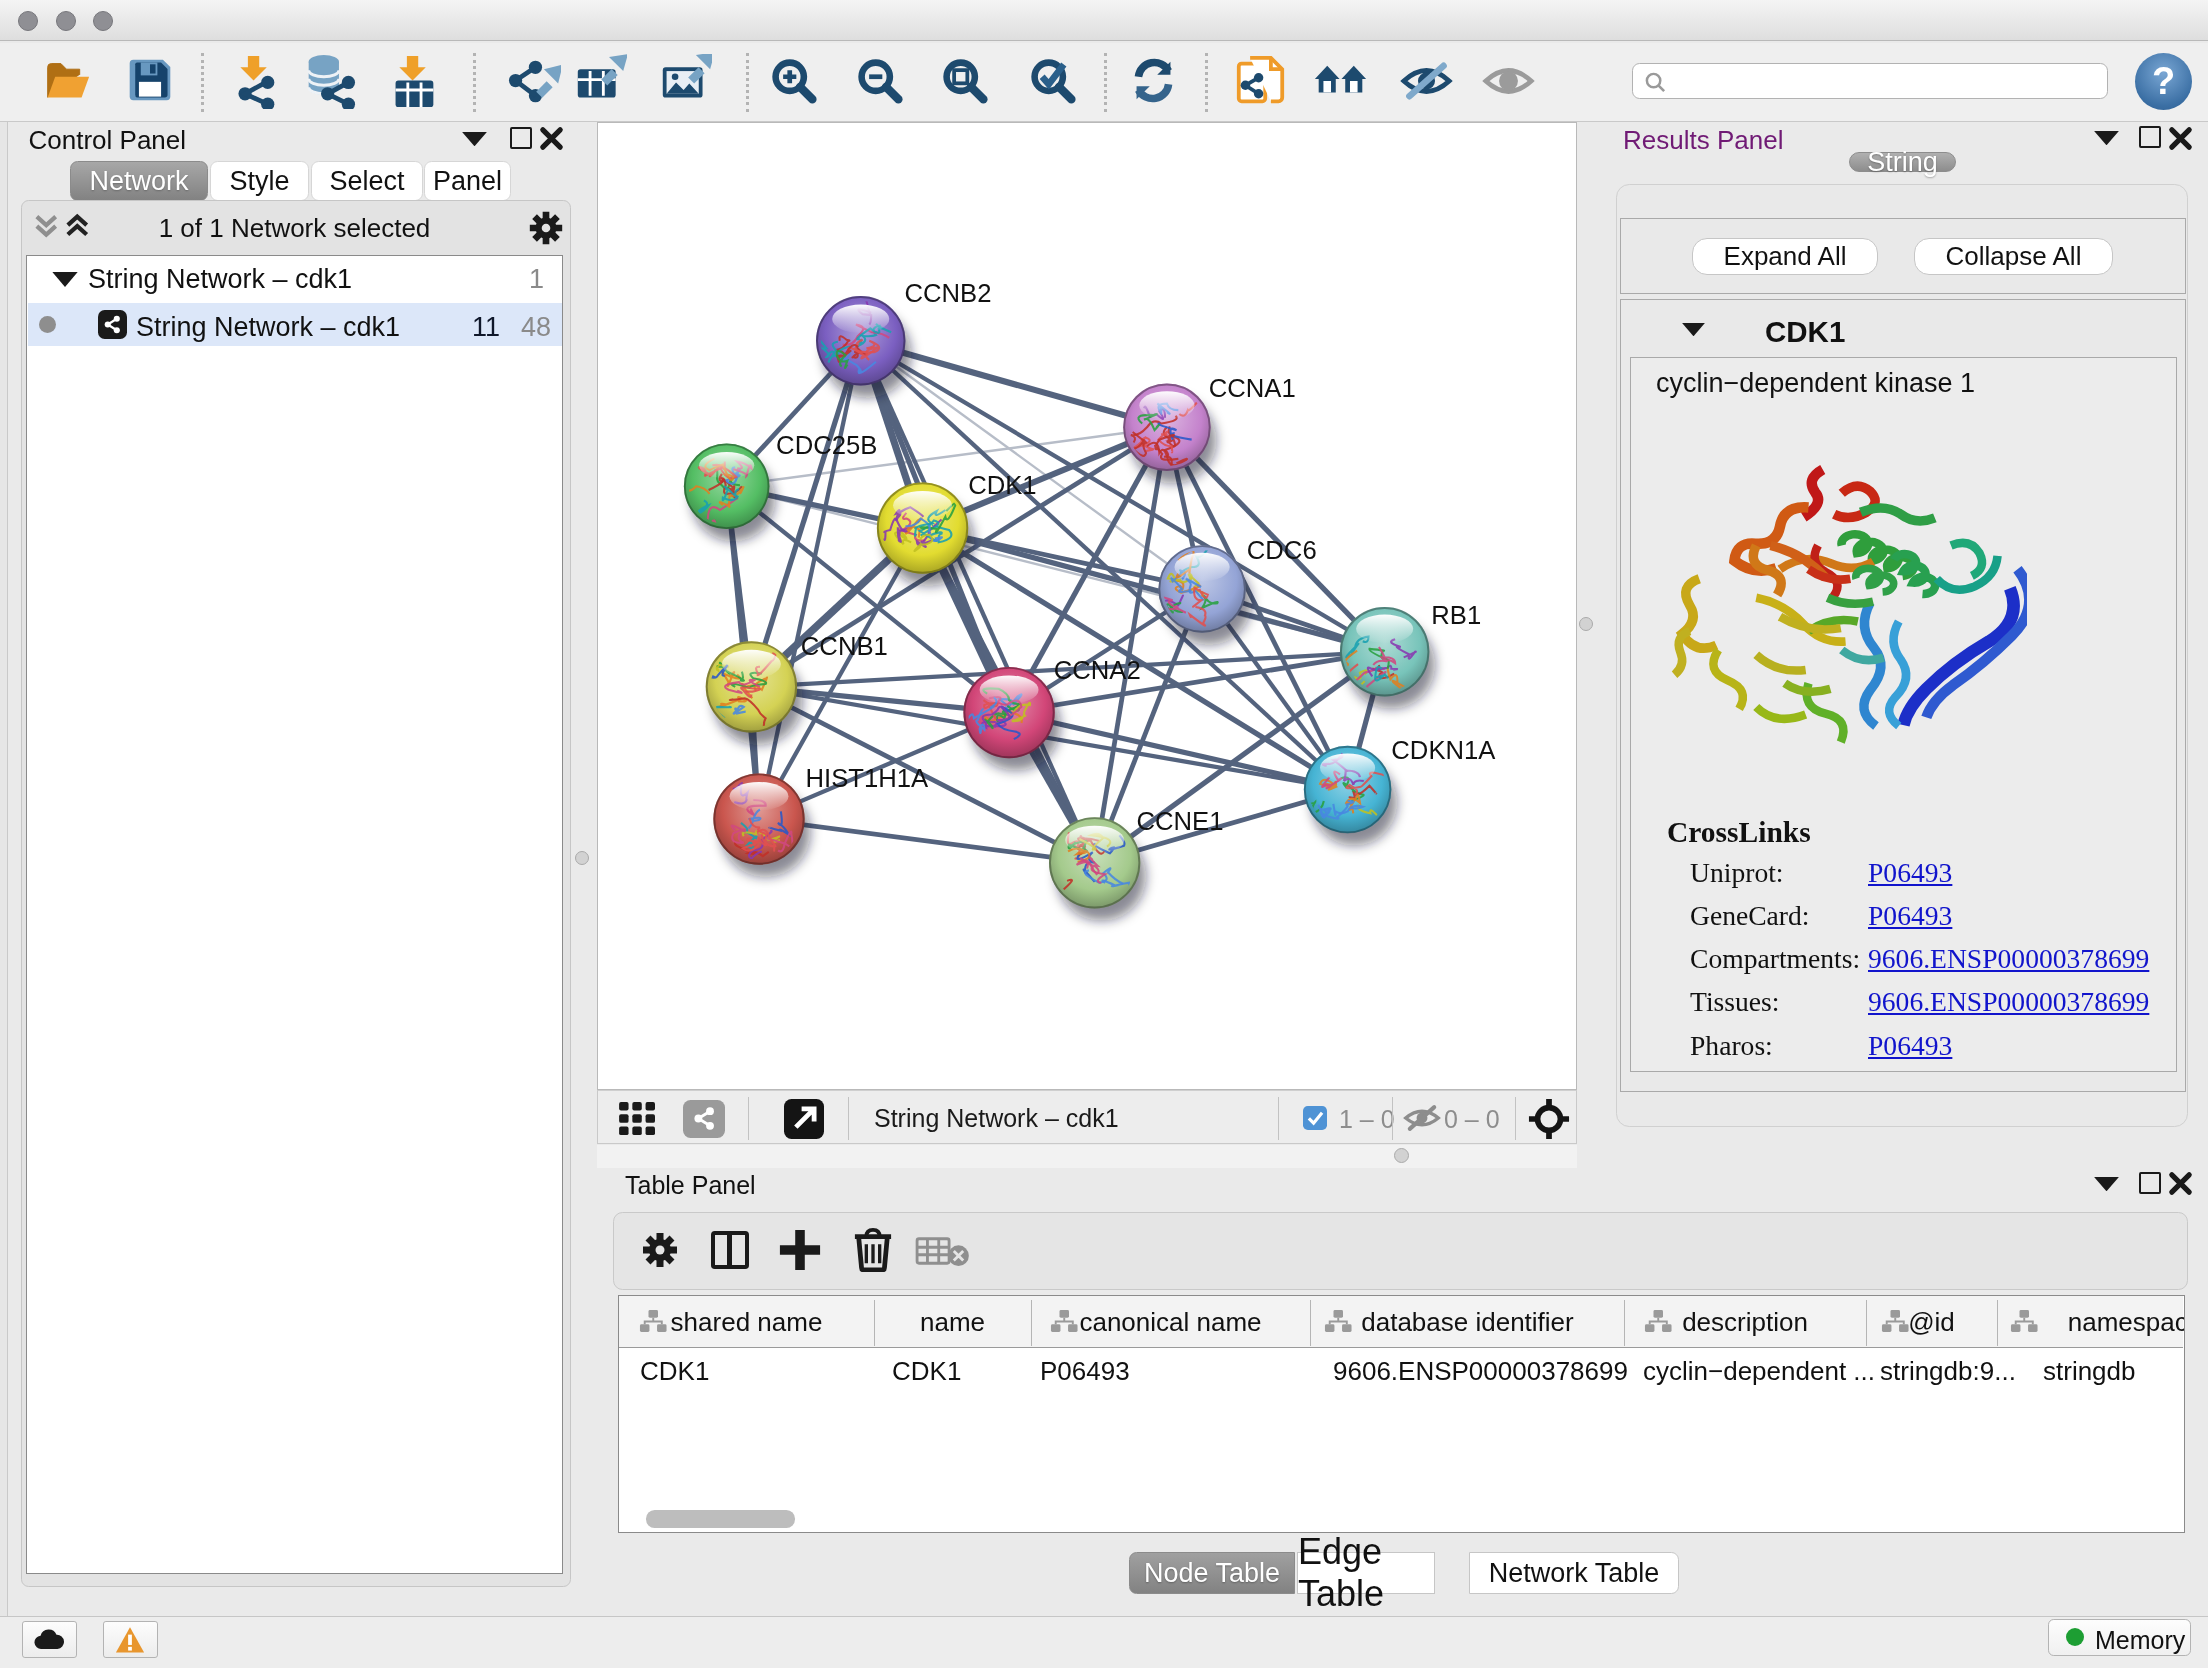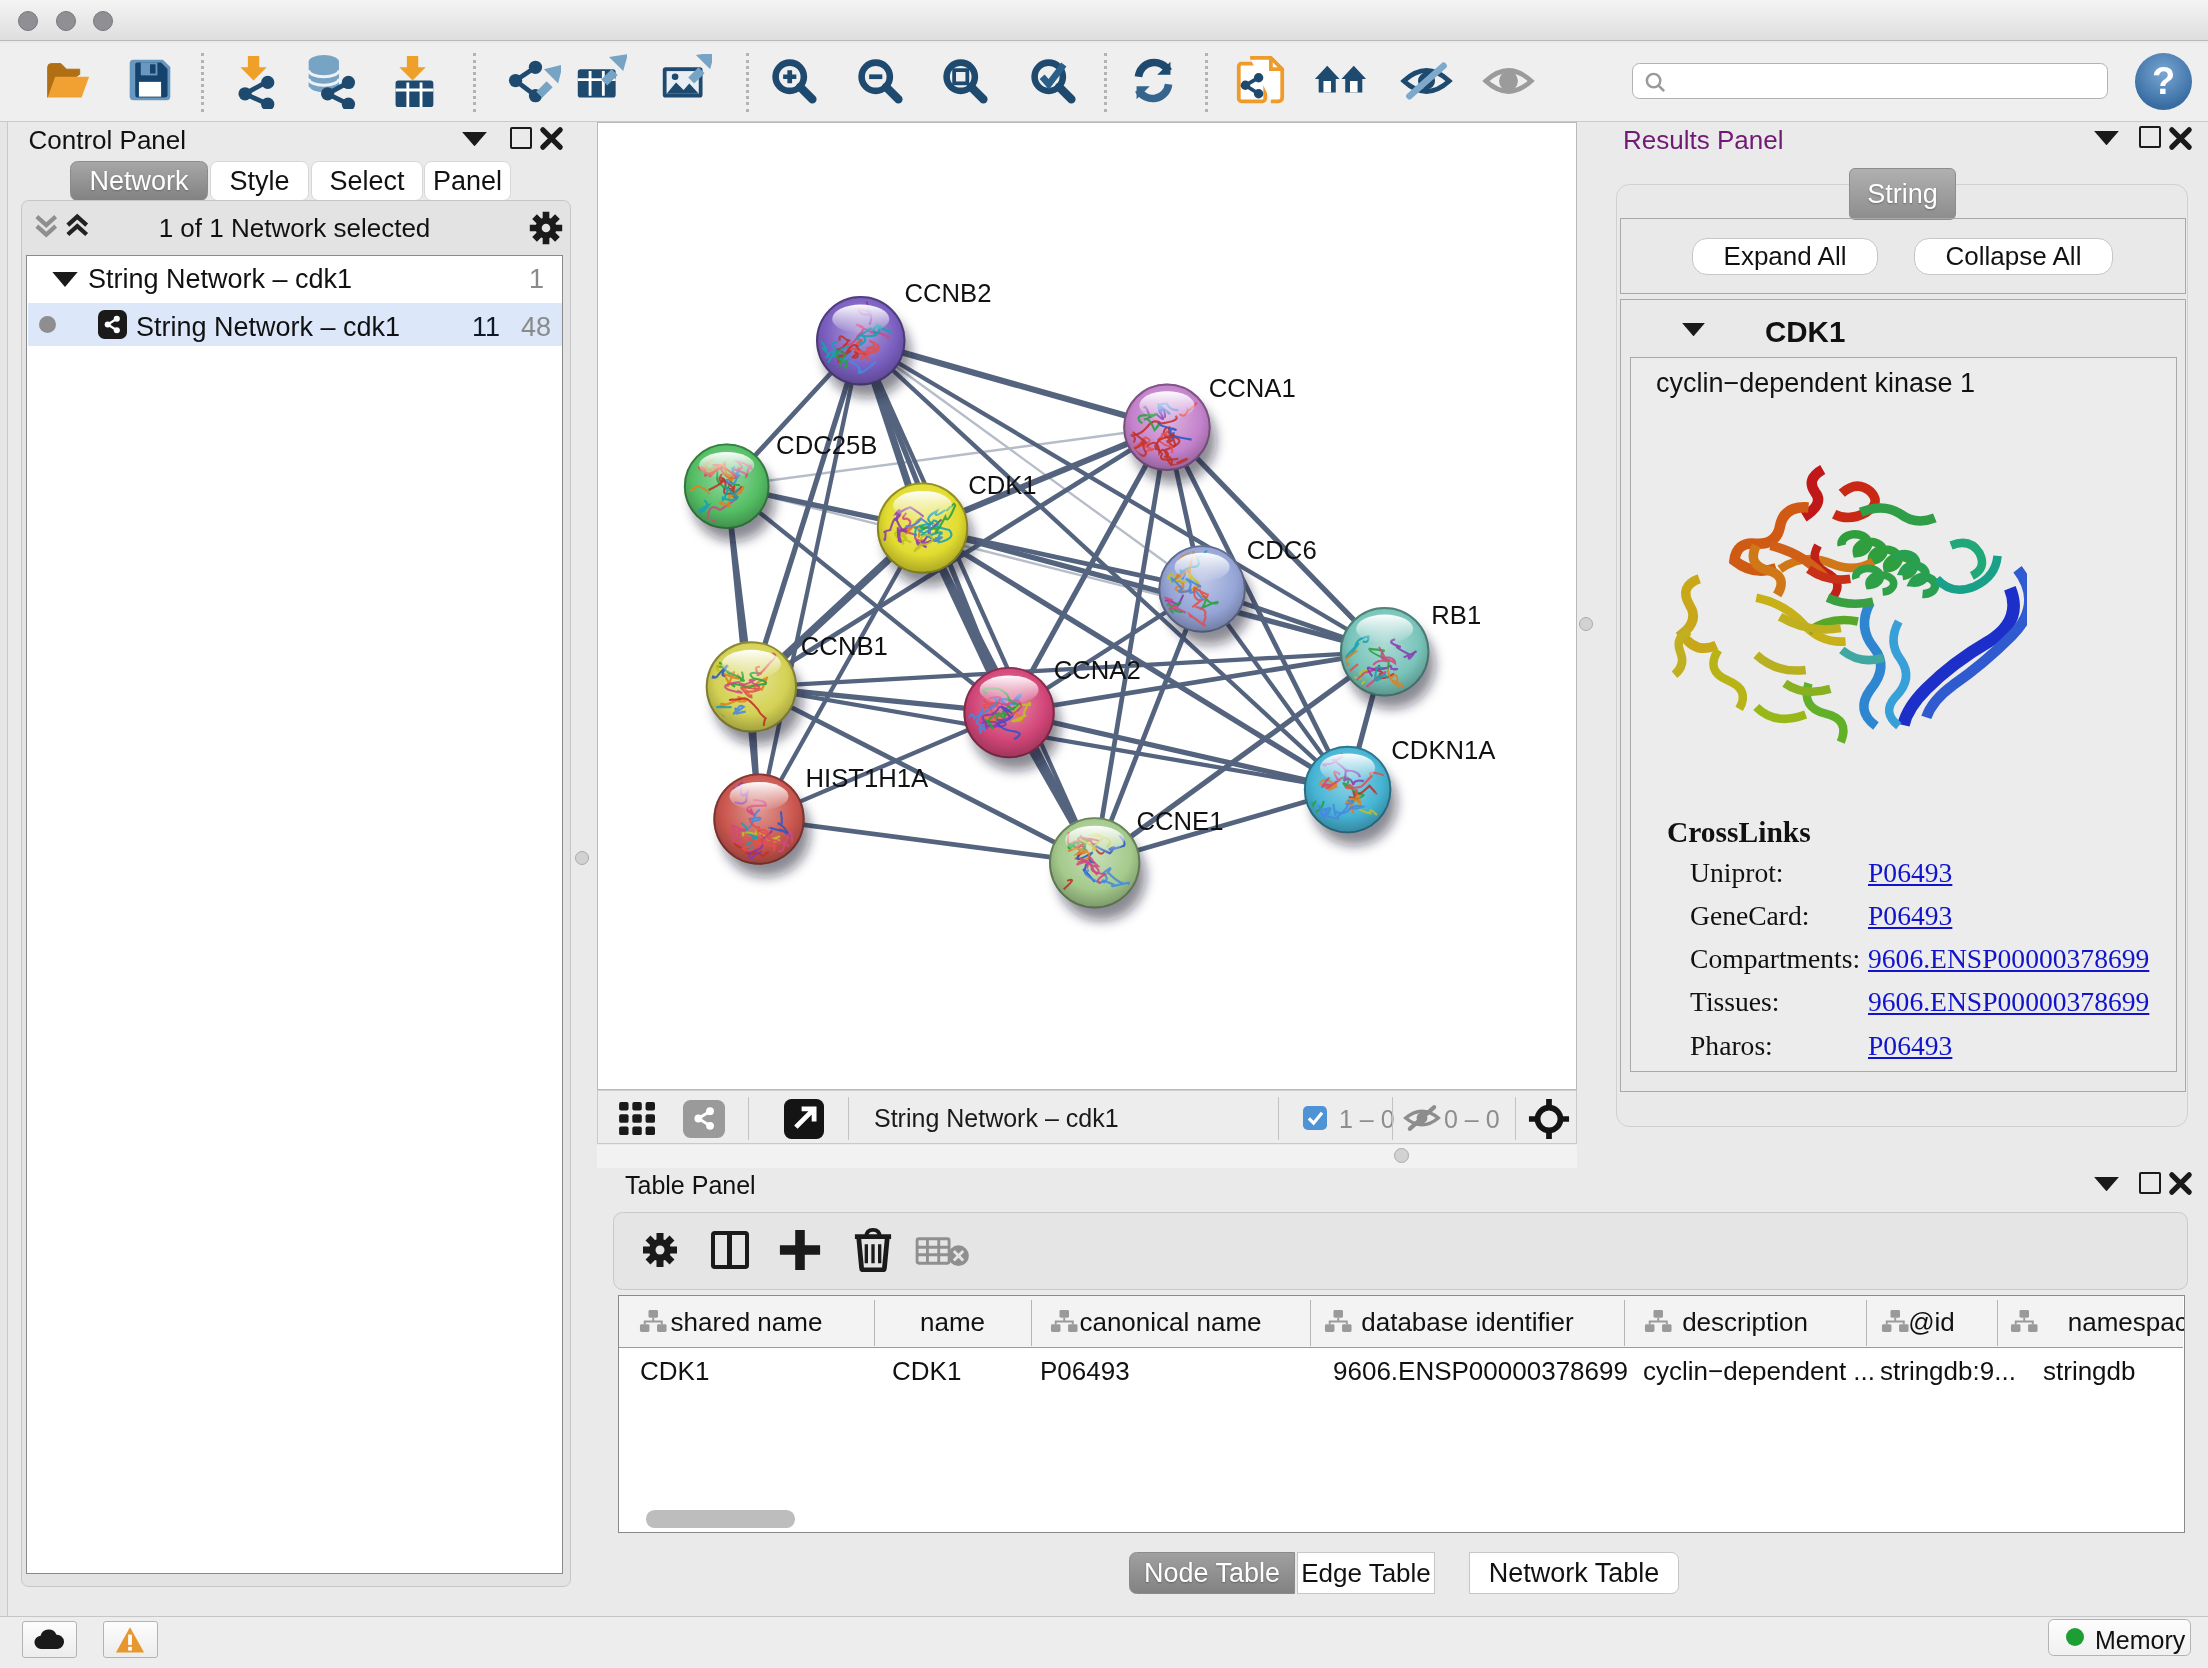--- a/index.html
+++ b/index.html
@@ -693,21 +693,21 @@
 
 <div class="abs" style="left:1623px;top:125px;font-size:26px;color:#701a75">Results Panel</div>
 <svg class="abs" style="left:2094px;top:131px" width="25" height="14.3" viewBox="0 0 26 15">
     <path d="M0 0 h26 L13 15 Z" fill="#1a1a1a"></path>
   </svg>
 <div class="abs" style="left:2139px;top:126px;width:22px;height:22px;border:2.9px solid #1a1a1a;border-radius:1.9px"></div>
 <svg class="abs" style="left:2168px;top:126px" width="25" height="25" viewBox="0 0 26 26">
     <path d="M4 4 L22 22 M22 4 L4 22" stroke="#1a1a1a" stroke-width="5.5" stroke-linecap="round"></path>
   </svg>
 <div class="abs" style="left:1616px;top:184px;width:572px;height:943px;background:#e9e9e9;border:1.9px solid #d0d0d0;border-radius:13.3px"></div>
-<div class="abs" style="left:1849px;top:168px;width:107px;height:52px;border-radius:6px;background:linear-gradient(#b0b0b0,#8d8d8d);border:1px solid #8d8d8d;color:#fff;font-size:27px;display:flex;align-items:center;justify-content:center;text-shadow:0 1px 1.9px rgba(0,0,0,.3)">String</div>
+<div class="abs" style="left:1849px;top:152px;width:107px;height:20px;border-radius:15px;background:linear-gradient(#b0b0b0,#8d8d8d);border:1px solid #8d8d8d;color:#fff;font-size:27px;display:flex;align-items:center;justify-content:center;text-shadow:0 1px 1.9px rgba(0,0,0,.3)">String</div>
 <div class="abs" style="left:1620px;top:218px;width:566px;height:76px;border:1.9px solid #a9a9a9"></div>
 <div class="wbtn" style="left:1692px;top:238px;width:186px;height:37px">Expand All</div>
 <div class="wbtn" style="left:1914px;top:238px;width:199px;height:37px">Collapse All</div>
 <div class="abs" style="left:1620px;top:299px;width:566px;height:793px;border:1.9px solid #a9a9a9"></div>
 <svg class="abs" style="left:1682px;top:323px" width="23" height="13.3" viewBox="0 0 24 14">
     <path d="M0 0 h24 L12 14 Z" fill="#1a1a1a"></path>
   </svg>
 <div class="abs" style="left:1765px;top:315px;font-size:29.5px;font-weight:bold;color:#111">CDK1</div>
 <div class="abs" style="left:1630px;top:357px;width:547px;height:715px;background:#ececec;border:1px solid #a9a9a9"></div>
 <div class="abs" style="left:1656px;top:368px;font-size:27px;color:#111">cyclin−dependent kinase 1</div>
@@ -866,21 +866,21 @@
   <div class="abs" style="left:273px;top:60px;font-size:26px;color:#111">CDK1</div>
   <div class="abs" style="left:421px;top:60px;font-size:26px;color:#111">P06493</div>
   <div class="abs" style="left:714px;top:60px;font-size:26px;color:#111">9606.ENSP00000378699</div>
   <div class="abs" style="left:1024px;top:60px;font-size:26px;color:#111">cyclin−dependent ...</div>
   <div class="abs" style="left:1261px;top:60px;font-size:26px;color:#111">stringdb:9...</div>
   <div class="abs" style="left:1424px;top:60px;font-size:26px;color:#111">stringdb</div>
   <div class="abs" style="left:27px;top:214px;width:149px;height:18px;background:#bdbdbd;border-radius:8.6px"></div>
 </div>
 
 <div class="abs" style="left:1129px;top:1552px;width:166px;height:42px;background:linear-gradient(#a0a0a0,#828282);border:1px solid #8b8b8b;border-radius:7.6px 0 0 7.6px;color:#fff;font-size:27px;display:flex;align-items:center;justify-content:center;text-shadow:0 1px 1.9px rgba(0,0,0,.3)">Node Table</div>
-<div class="abs" style="left:1297px;top:1552px;width:138px;height:42px;background:#fff;border:1px solid #c6c6c6;color:#111;font-size:26px;display:flex;align-items:center;justify-content:center">Edge Table</div>
+<div class="abs" style="left:1297px;top:1552px;width:138px;height:42px;background:#fff;border:1px solid #c6c6c6;color:#111;font-size:36px;display:flex;align-items:center;justify-content:center">Edge Table</div>
 <div class="abs" style="left:1469px;top:1552px;width:210px;height:42px;background:#fff;border:1px solid #c6c6c6;border-radius:0 7.6px 7.6px 0;color:#111;font-size:27px;display:flex;align-items:center;justify-content:center">Network Table</div>
 
 <div class="abs" style="left:0;top:1616px;width:2208px;height:52px;background:#ededed;border-top:1.9px solid #c6c6c6">
   <div class="abs" style="left:22px;top:3.8px;width:55px;height:37px;background:linear-gradient(#fdfdfd,#ececec);border:1.9px solid #b3b3b3;border-radius:2.9px">
     <svg style="position:absolute;left:10.5px;top:6.7px" width="30" height="23" viewBox="0 0 32 24">
         <path d="M8 22 a7 7 0 0 1 -1 -14 a9 9 0 0 1 17 -1 a6.5 6.5 0 0 1 1 15 Z" fill="#1a1a1a"></path>
       </svg>
   </div>
   <div class="abs" style="left:103px;top:3.8px;width:55px;height:37px;background:linear-gradient(#fdfdfd,#ececec);border:1.9px solid #b3b3b3;border-radius:2.9px">
     <svg style="position:absolute;left:10.5px;top:3.8px" width="30" height="28.5" viewBox="0 0 32 30">

